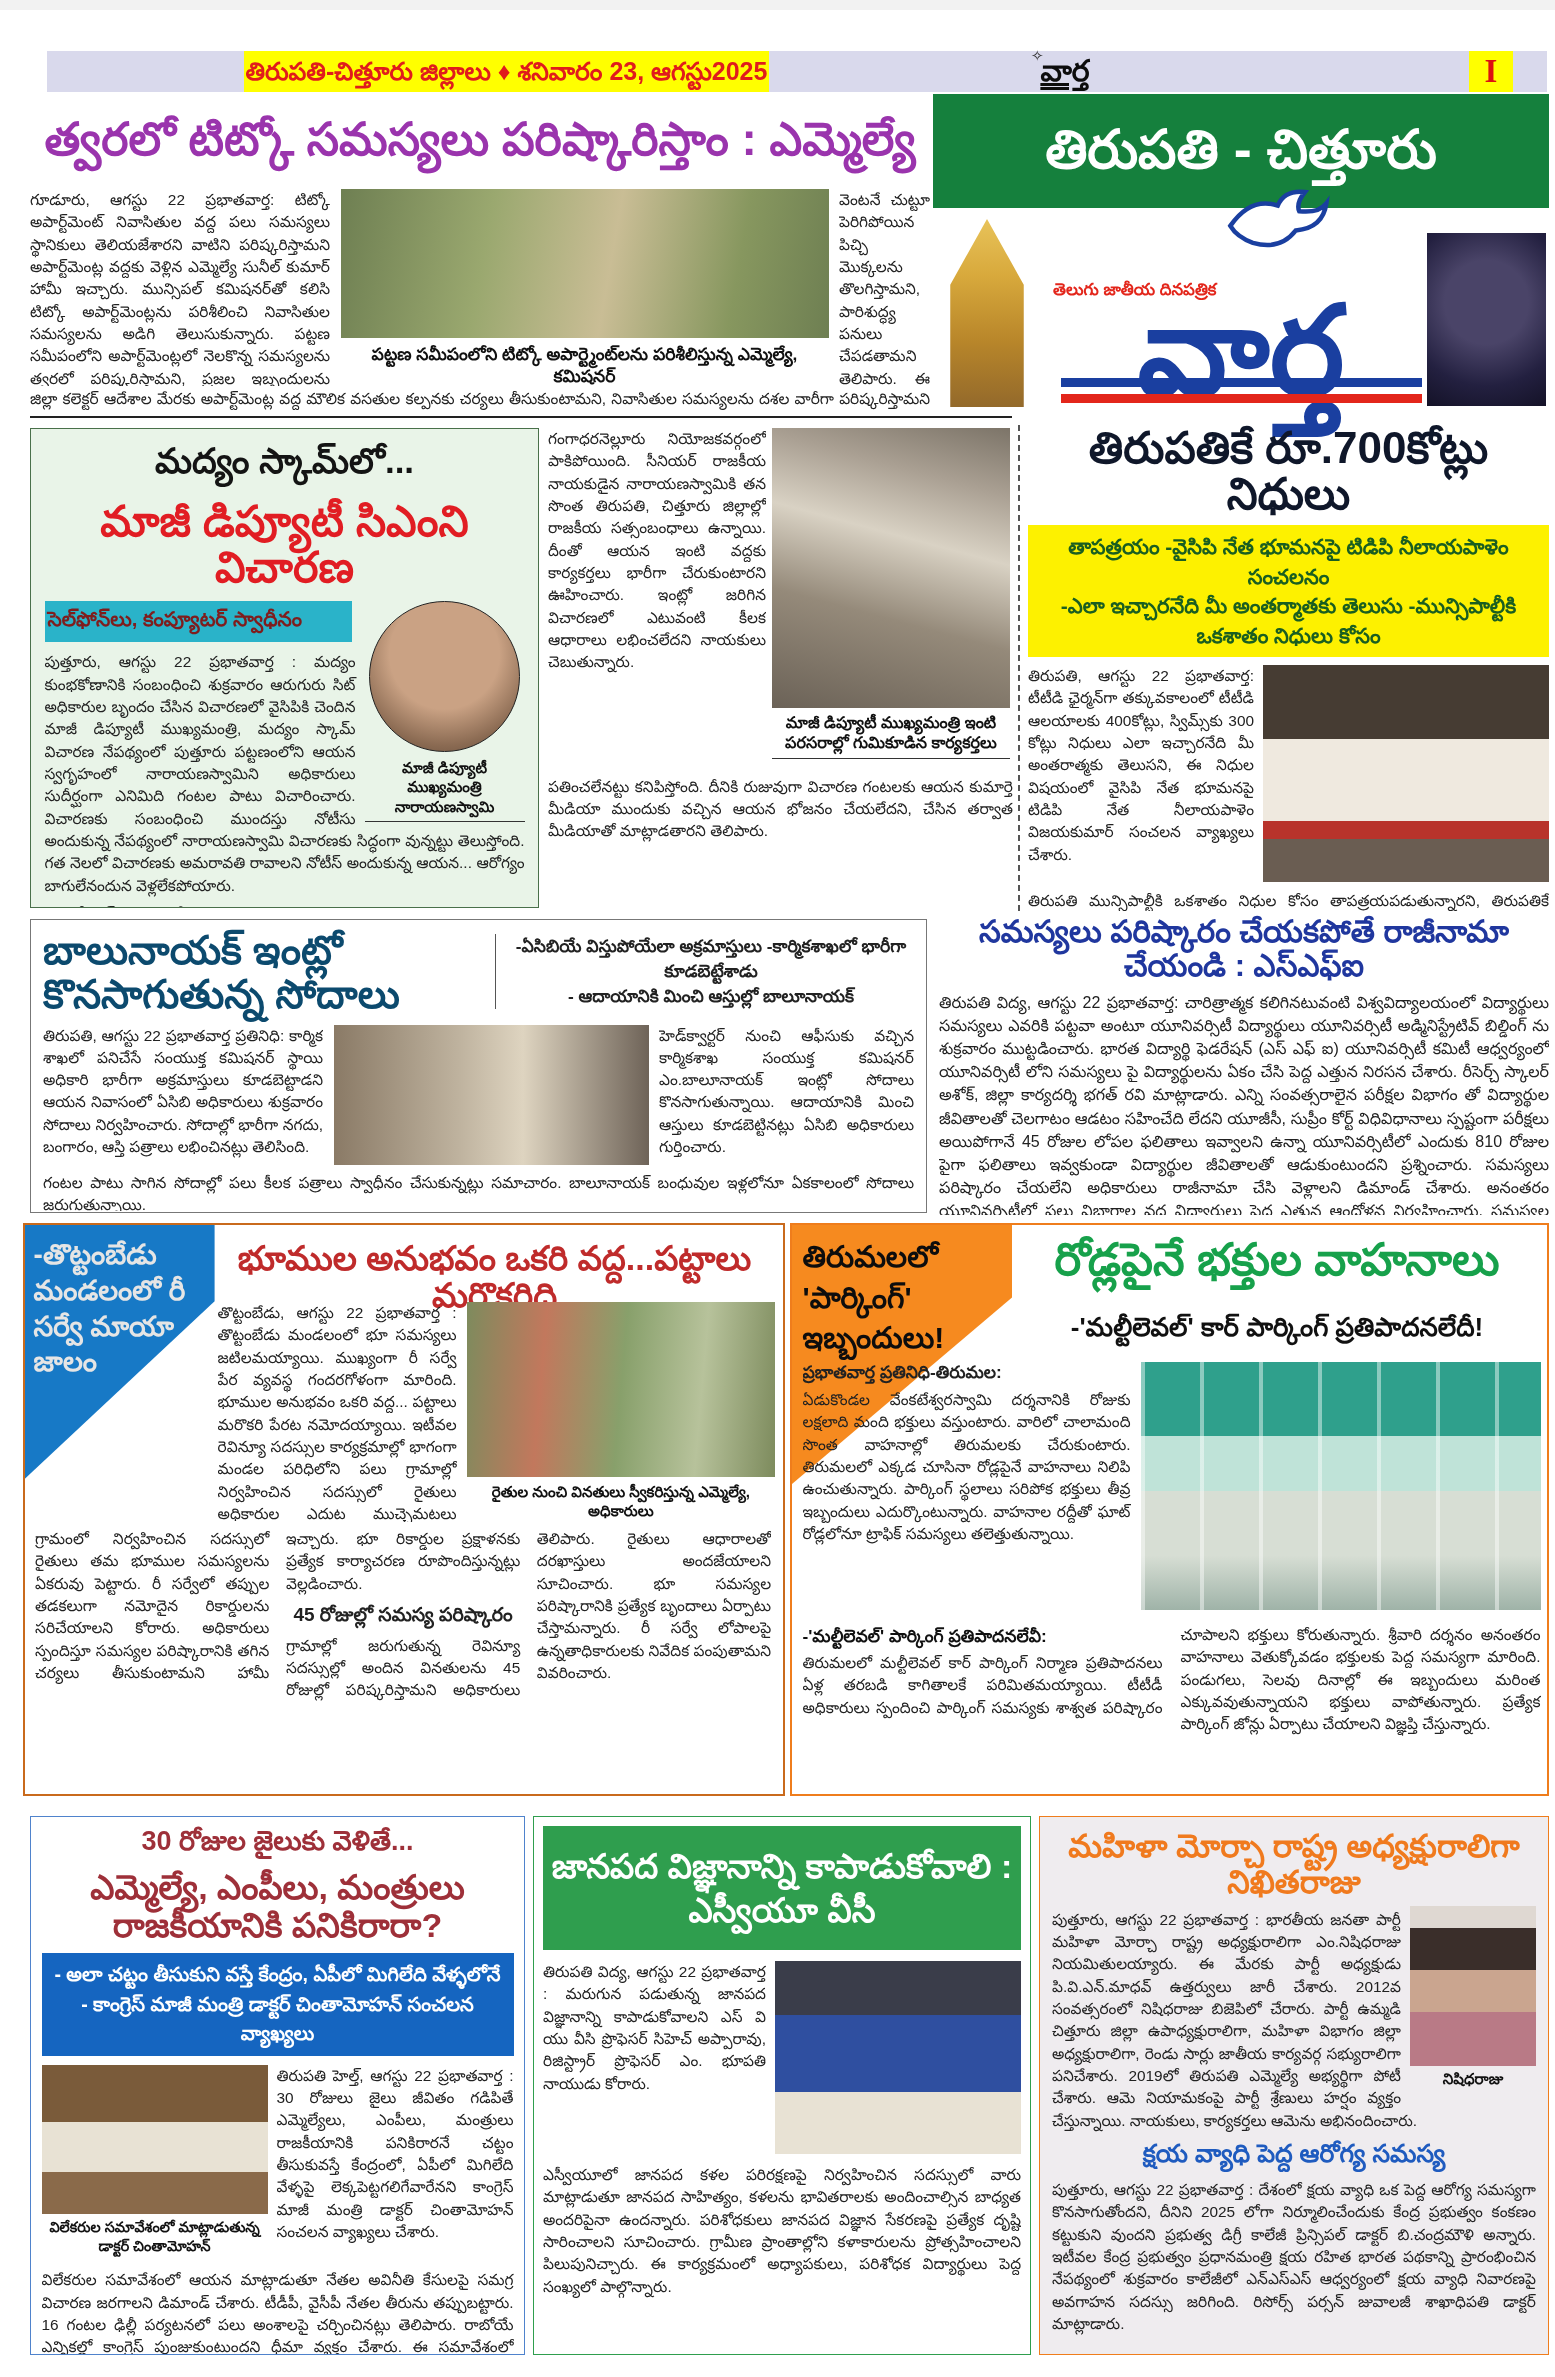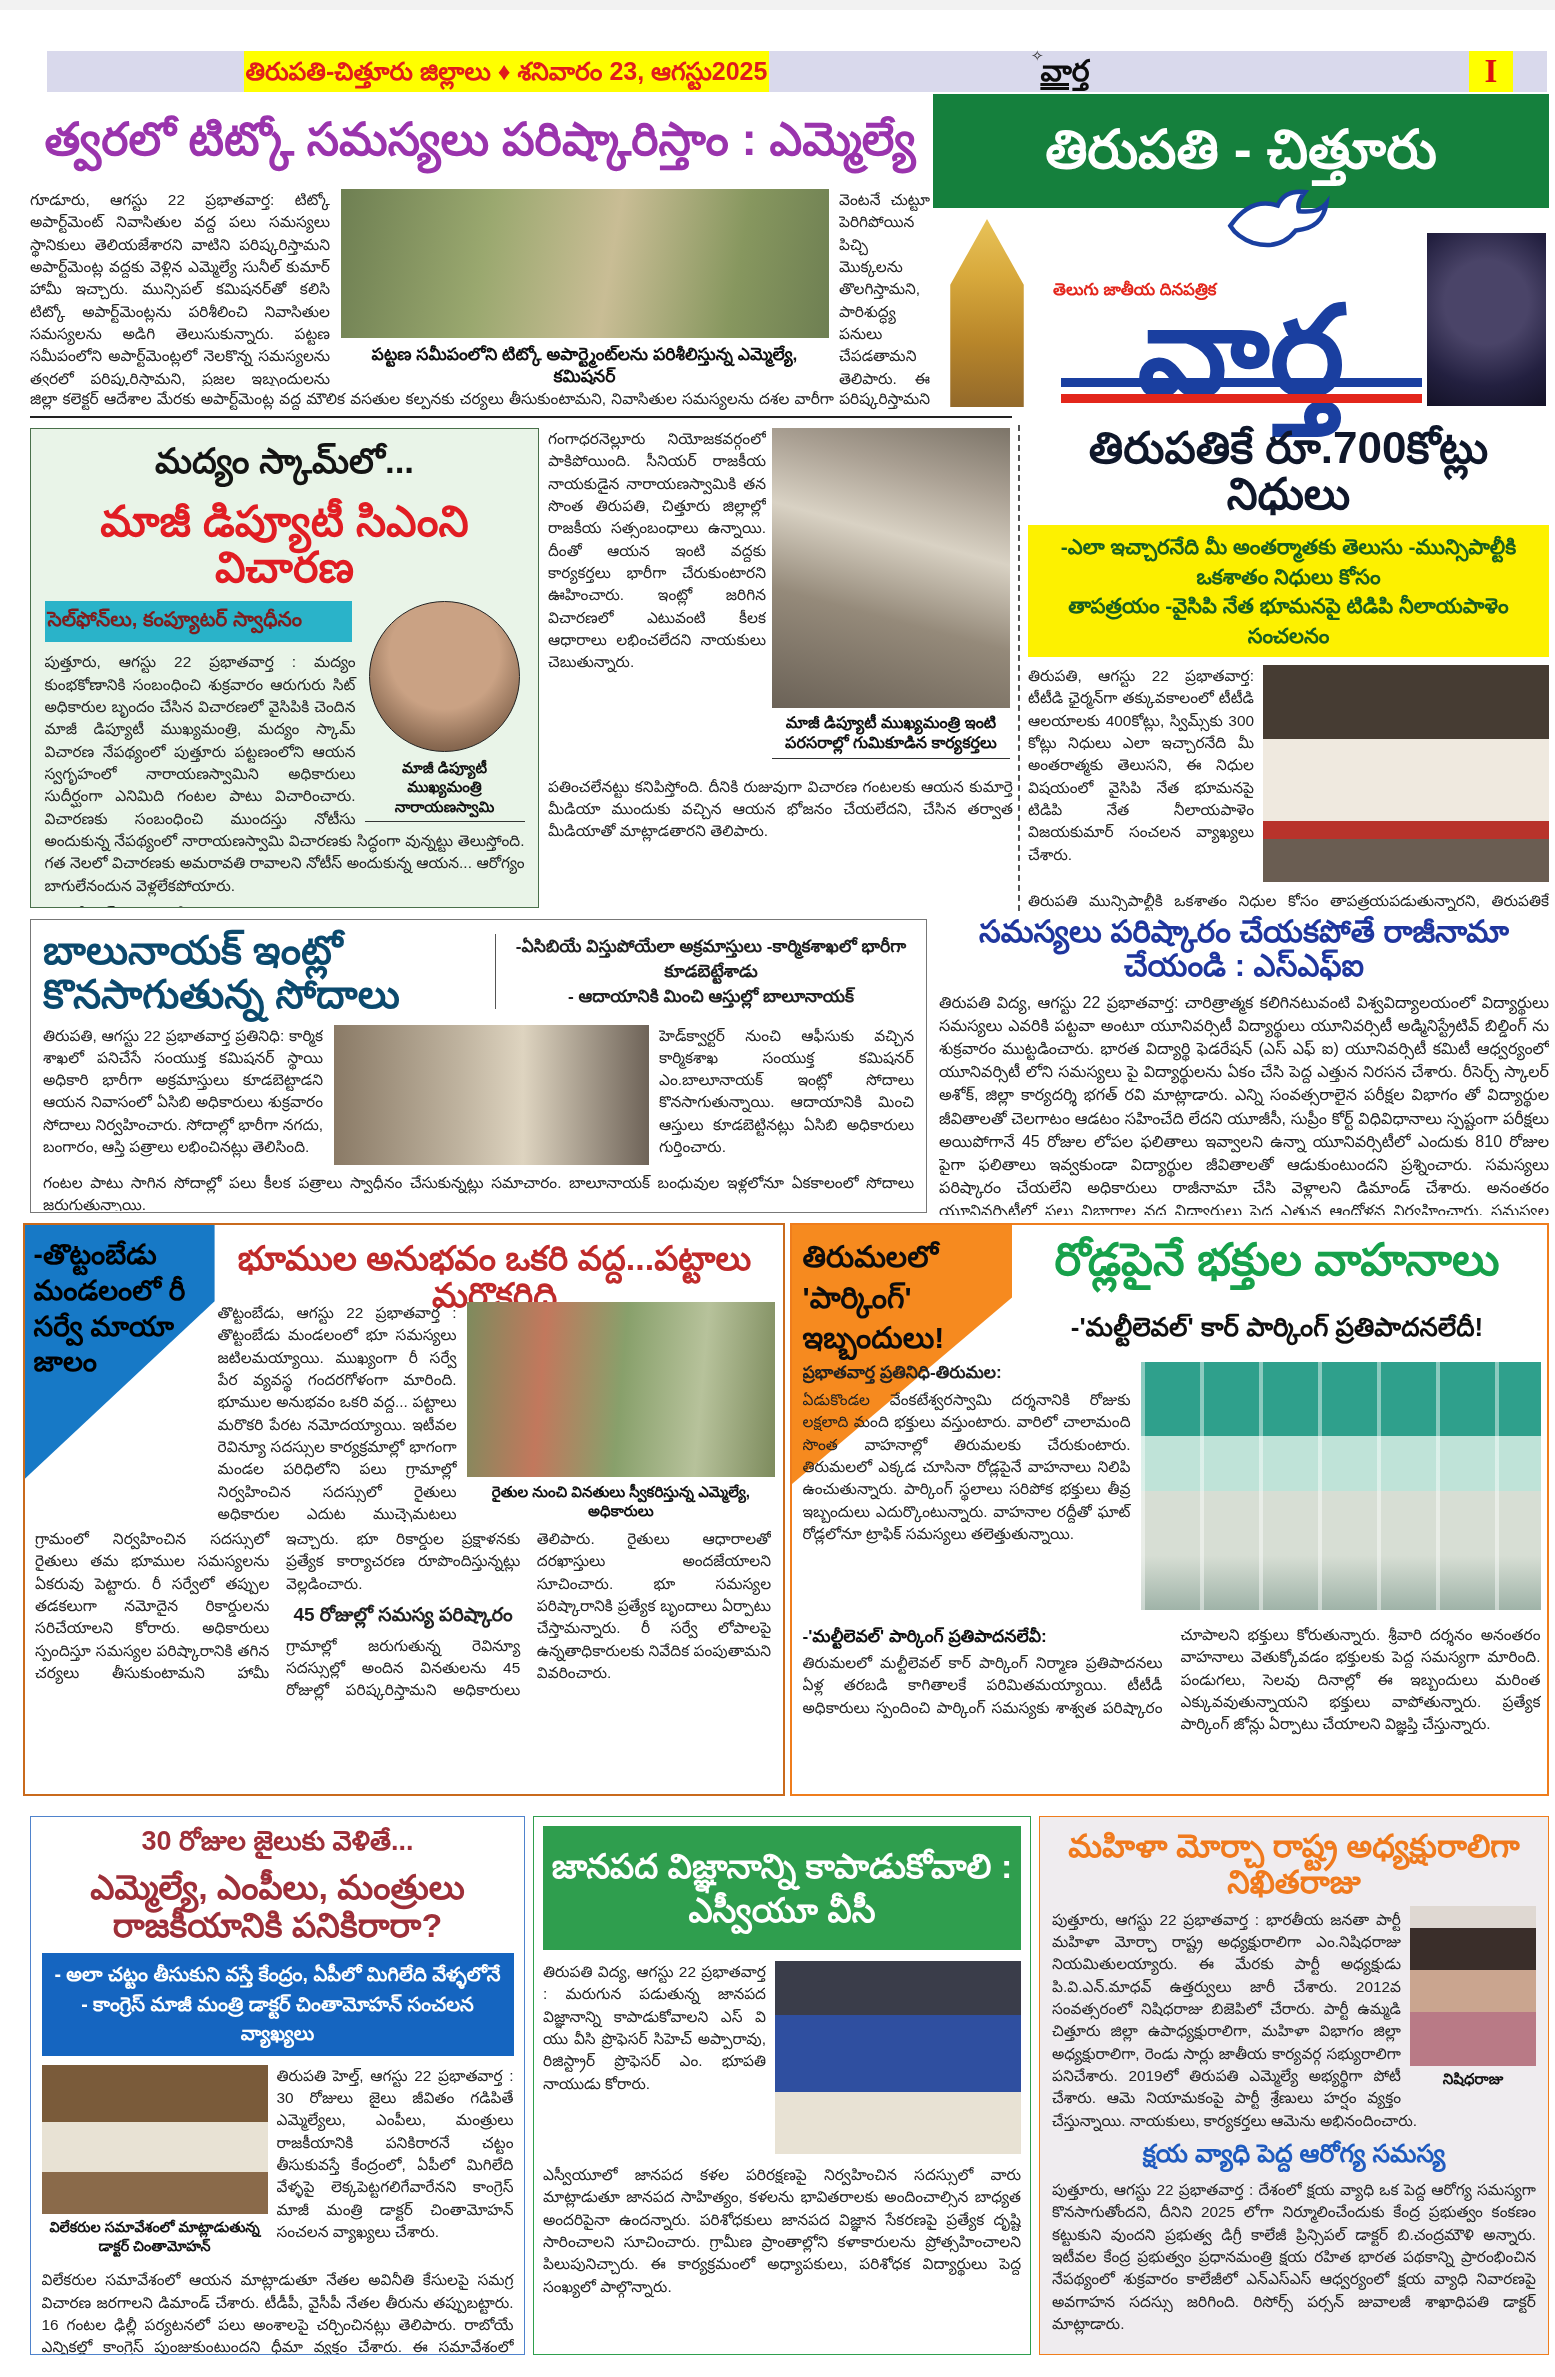--- a/index.html
+++ b/index.html
@@ -88,21 +88,21 @@
   .balu-vline{border-left:1.5px solid #555;height:75px;margin:0 12px;}
   .balu-deck{flex:1;text-align:center;font-weight:bold;font-size:17.3px;color:#222;line-height:1.45;}
   .balu-row{display:flex;gap:10.5px;margin-top:9px;}
   .balu-c1{width:280px;height:141px;overflow:hidden;}
   .balu-photo{width:315px;height:140px;background:linear-gradient(90deg,#8a7a66,#bfb39f 40%,#ded4c0 60%,#6e6358);}
   .balu-c3{flex:1;height:141px;overflow:hidden;}
   .balu-bottom{margin-top:6px;height:39px;overflow:hidden;}
   
   .resv{left:22.6px;top:1213px;width:762px;height:573px;border:2.3px solid #c96a1c;background:#fff;box-sizing:border-box;}
   .resv-flag{position:absolute;left:0;top:0;width:190px;height:254px;background:#1779c6;
-      clip-path:polygon(0 0,100% 0,100% 30%,0 100%);color:#000000;font-weight:bold;font-size:28px;
+      clip-path:polygon(0 0,100% 0,100% 30%,0 100%);color:#e5e5e5;font-weight:bold;font-size:28px;
       line-height:1.28;padding:12px 9px;box-sizing:border-box;}
   .resv-headline{position:absolute;left:193px;top:15px;width:554px;font-size:34px;font-weight:bold;
       color:#bf2b2b;text-align:center;line-height:1.1;}
   .resv-row{position:absolute;left:193px;top:77px;width:557px;height:220px;display:flex;gap:10.5px;}
   .resv-c1{width:239px;overflow:hidden;}
   .resv-fig{flex:1;}
   .resv-photo{height:175px;background:linear-gradient(95deg,#7d8b5d,#c2785d 25%,#88a06b 50%,#b7c29b 75%,#7d8b5d);}
   .resv-cap{margin-top:4.5px;font-size:15px;}
   .resv-bottom{position:absolute;left:10.5px;top:303px;width:736px;height:256px;column-count:3;
       column-gap:16.6px;overflow:hidden;}
@@ -215,22 +215,22 @@
         <div class="cap smid-cap">మాజీ డిప్యూటీ ముఖ్యమంత్రి ఇంటి పరసరాల్లో గుమికూడిన కార్యకర్తలు</div>
       </div>
     </div>
     <div class="smid-cont bt">పతించలేనట్టు కనిపిస్తోంది. దీనికి రుజువుగా విచారణ గంటలకు ఆయన కుమార్తె మీడియా ముందుకు వచ్చిన ఆయన భోజనం చేయలేదని, చేసిన తర్వాత మీడియాతో మాట్లాడతారని తెలిపారు.</div>
   </div>
   <div class="abs dashline"></div>
 
   <div class="abs funds">
     <div class="funds-headline">తిరుపతికే రూ.700కోట్లు నిధులు</div>
     <div class="funds-deck">
+      <div>తాపత్రయం -వైసిపి నేత భూమనపై టిడిపి నీలాయపాళెం సంచలనం</div>
       <div>-ఎలా ఇచ్చారనేది మీ అంతర్మాతకు తెలుసు -మున్సిపాల్టీకి ఒకశాతం నిధులు కోసం</div>
-      <div>తాపత్రయం -వైసిపి నేత భూమనపై టిడిపి నీలాయపాళెం సంచలనం</div>
     </div>
     <div class="funds-row">
       <div class="funds-text bt">తిరుపతి, ఆగస్టు 22 ప్రభాతవార్త: టీటీడి ఛైర్మన్‌గా తక్కువకాలంలో టీటీడి ఆలయాలకు 400కోట్లు, స్విమ్స్‌కు 300 కోట్లు నిధులు ఎలా ఇచ్చారనేది మీ అంతరాత్మకు తెలుసని, ఈ నిధుల విషయంలో వైసిపి నేత భూమనపై టిడిపి నేత నీలాయపాళెం విజయకుమార్ సంచలన వ్యాఖ్యలు చేశారు.</div>
       <div class="funds-photo ph"></div>
     </div>
     <div class="funds-cont bt">తిరుపతి మున్సిపాల్టీకి ఒకశాతం నిధుల కోసం తాపత్రయపడుతున్నారని, తిరుపతికే రూ.700 కోట్ల నిధులు వచ్చాయని ఆయన పేర్కొన్నారు. సమావేశంలో మాట్లాడుతూ రాష్ట్ర బిజెవైడైవర్సిటీ ఛైర్మన్ నీలాయపాళెం విజయకుమార్ తిరుపతి అభివృద్ధికి టీటీడి సహకారంతో పలు ప్రాజెక్టులు చేపట్టనున్నట్లు వివరించారు. నియోజకవర్గ నాయకులు, కార్యకర్తలు ఈ సమావేశంలో పాల్గొన్నారు.</div>
   </div>
 
   <div class="abs sfi">
     <div class="sfi-headline">సమస్యలు పరిష్కారం చేయకపోతే రాజీనామా చేయండి : ఎస్ఎఫ్ఐ</div>

